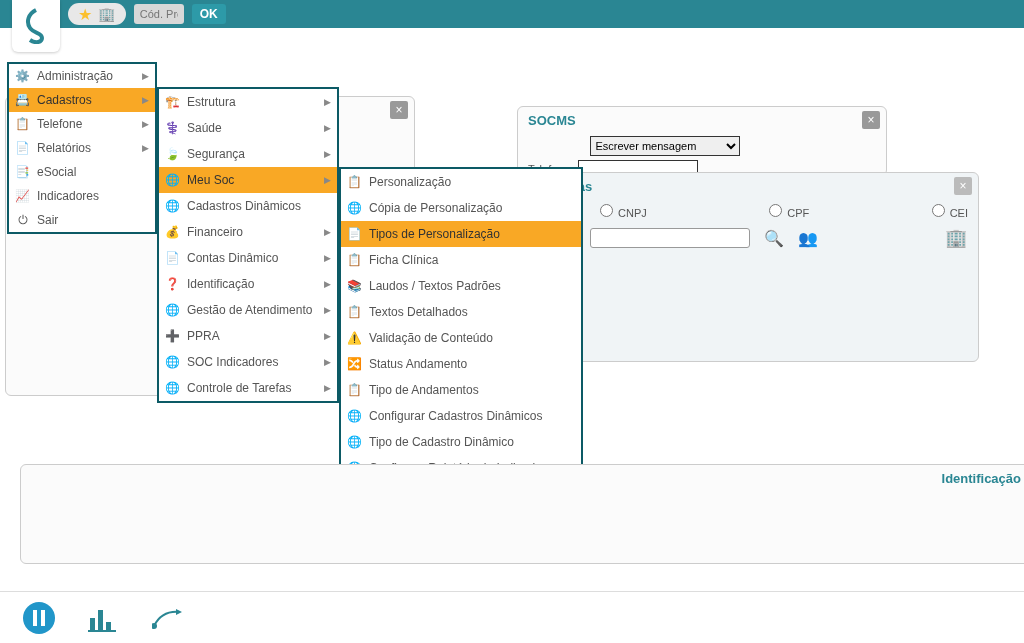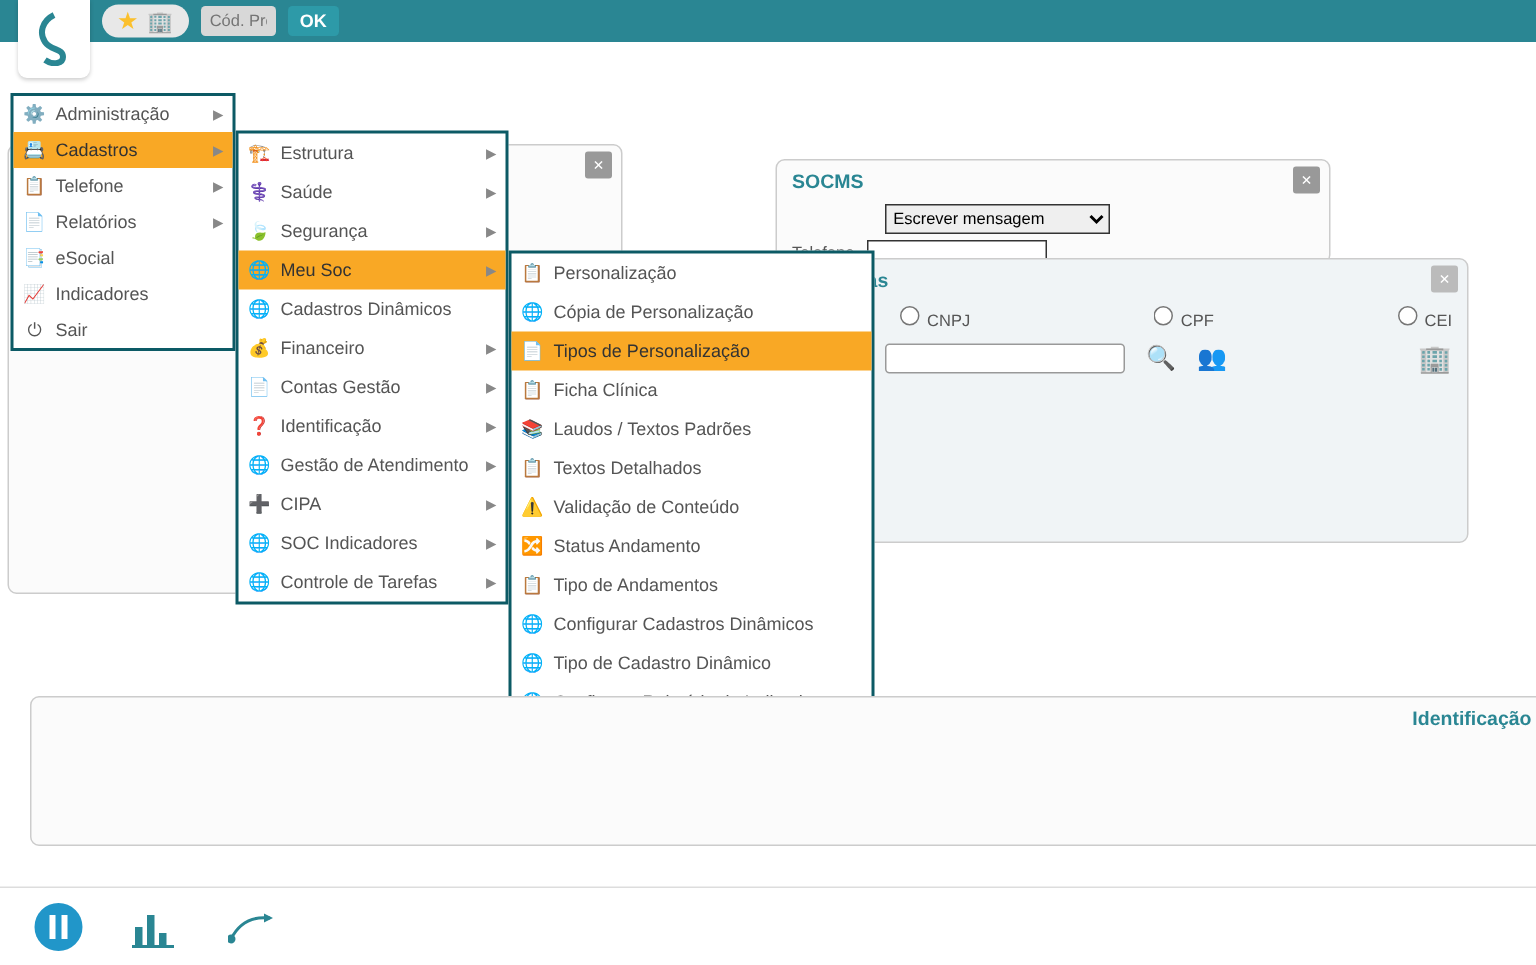--- a/index.html
+++ b/index.html
@@ -172,36 +172,36 @@
       <span class="nav-icon">🌐</span>
       <span>Cadastros Dinâmicos</span>
     </div>
     <div class="sub-item">
       <span class="nav-icon">💰</span>
       <span>Financeiro</span>
       <span class="arrow">▶</span>
     </div>
     <div class="sub-item">
       <span class="nav-icon">📄</span>
-      <span>Contas Gestão</span>
+      <span>Contas Dinâmico</span>
       <span class="arrow">▶</span>
     </div>
     <div class="sub-item">
       <span class="nav-icon">❓</span>
       <span>Identificação</span>
       <span class="arrow">▶</span>
     </div>
     <div class="sub-item">
       <span class="nav-icon">🌐</span>
       <span>Gestão de Atendimento</span>
       <span class="arrow">▶</span>
     </div>
     <div class="sub-item">
       <span class="nav-icon">➕</span>
-      <span>CIPA</span>
+      <span>PPRA</span>
       <span class="arrow">▶</span>
     </div>
     <div class="sub-item">
       <span class="nav-icon">🌐</span>
       <span>SOC Indicadores</span>
       <span class="arrow">▶</span>
     </div>
     <div class="sub-item">
       <span class="nav-icon">🌐</span>
       <span>Controle de Tarefas</span>

